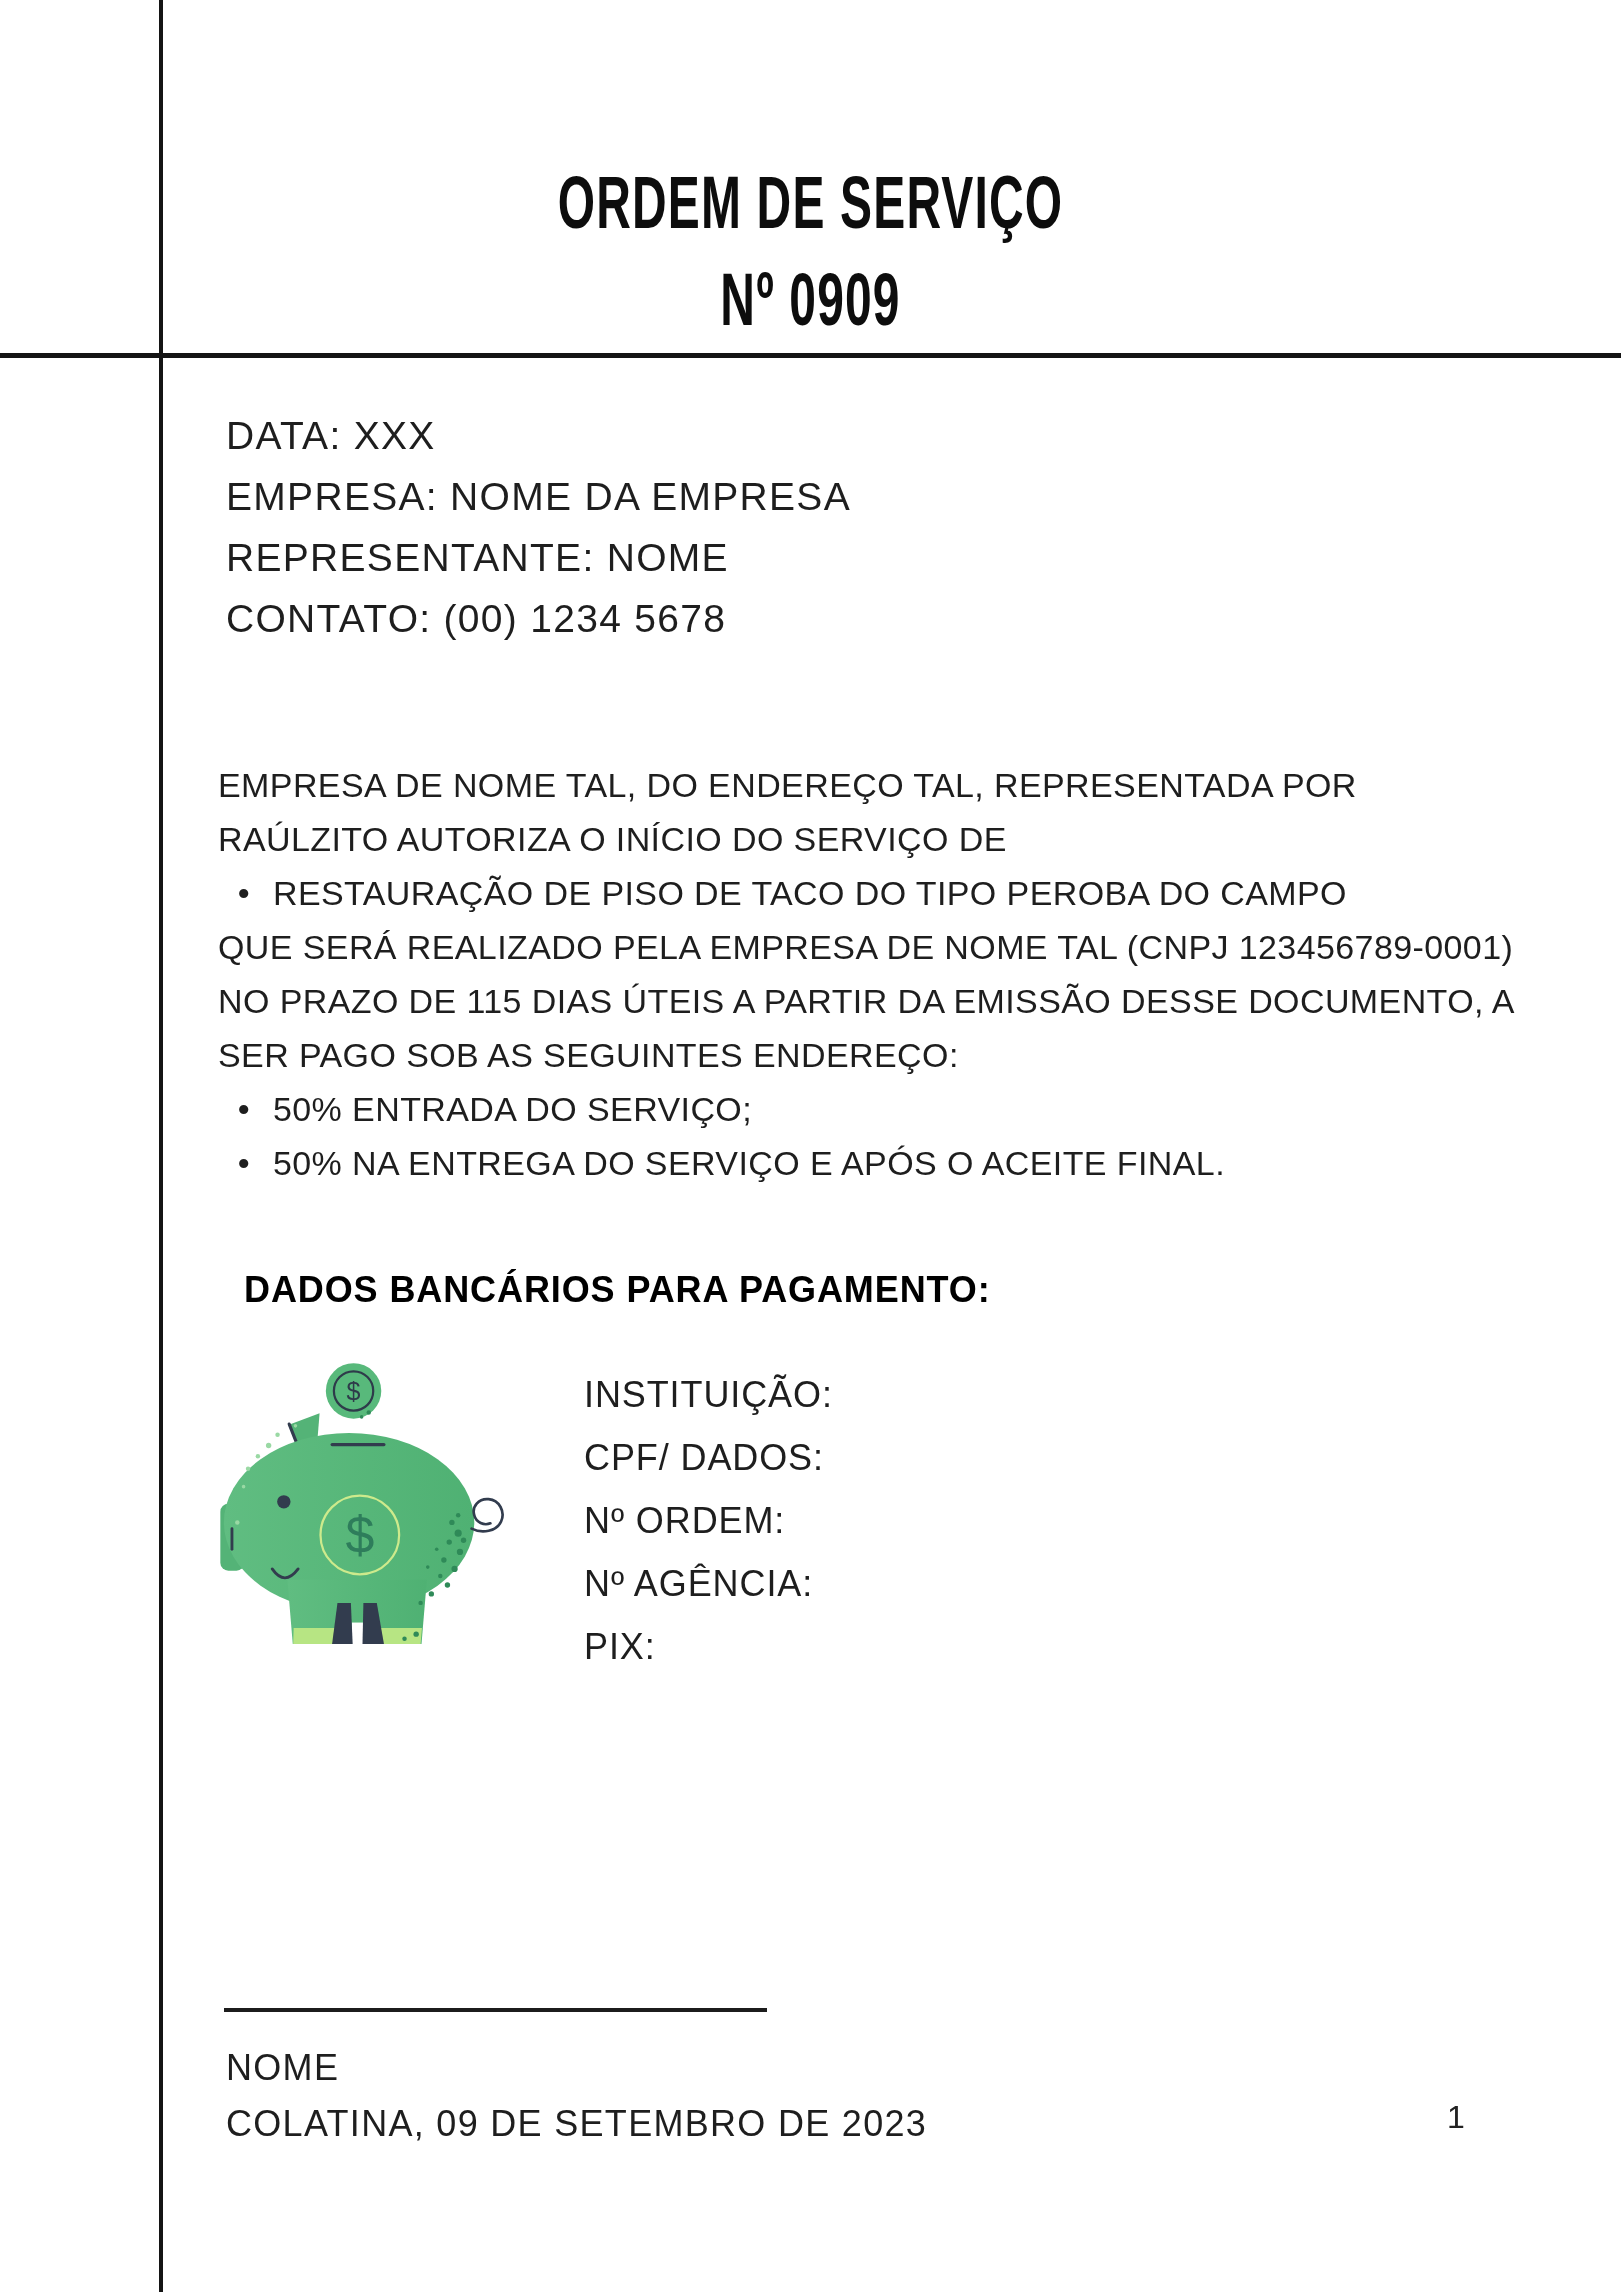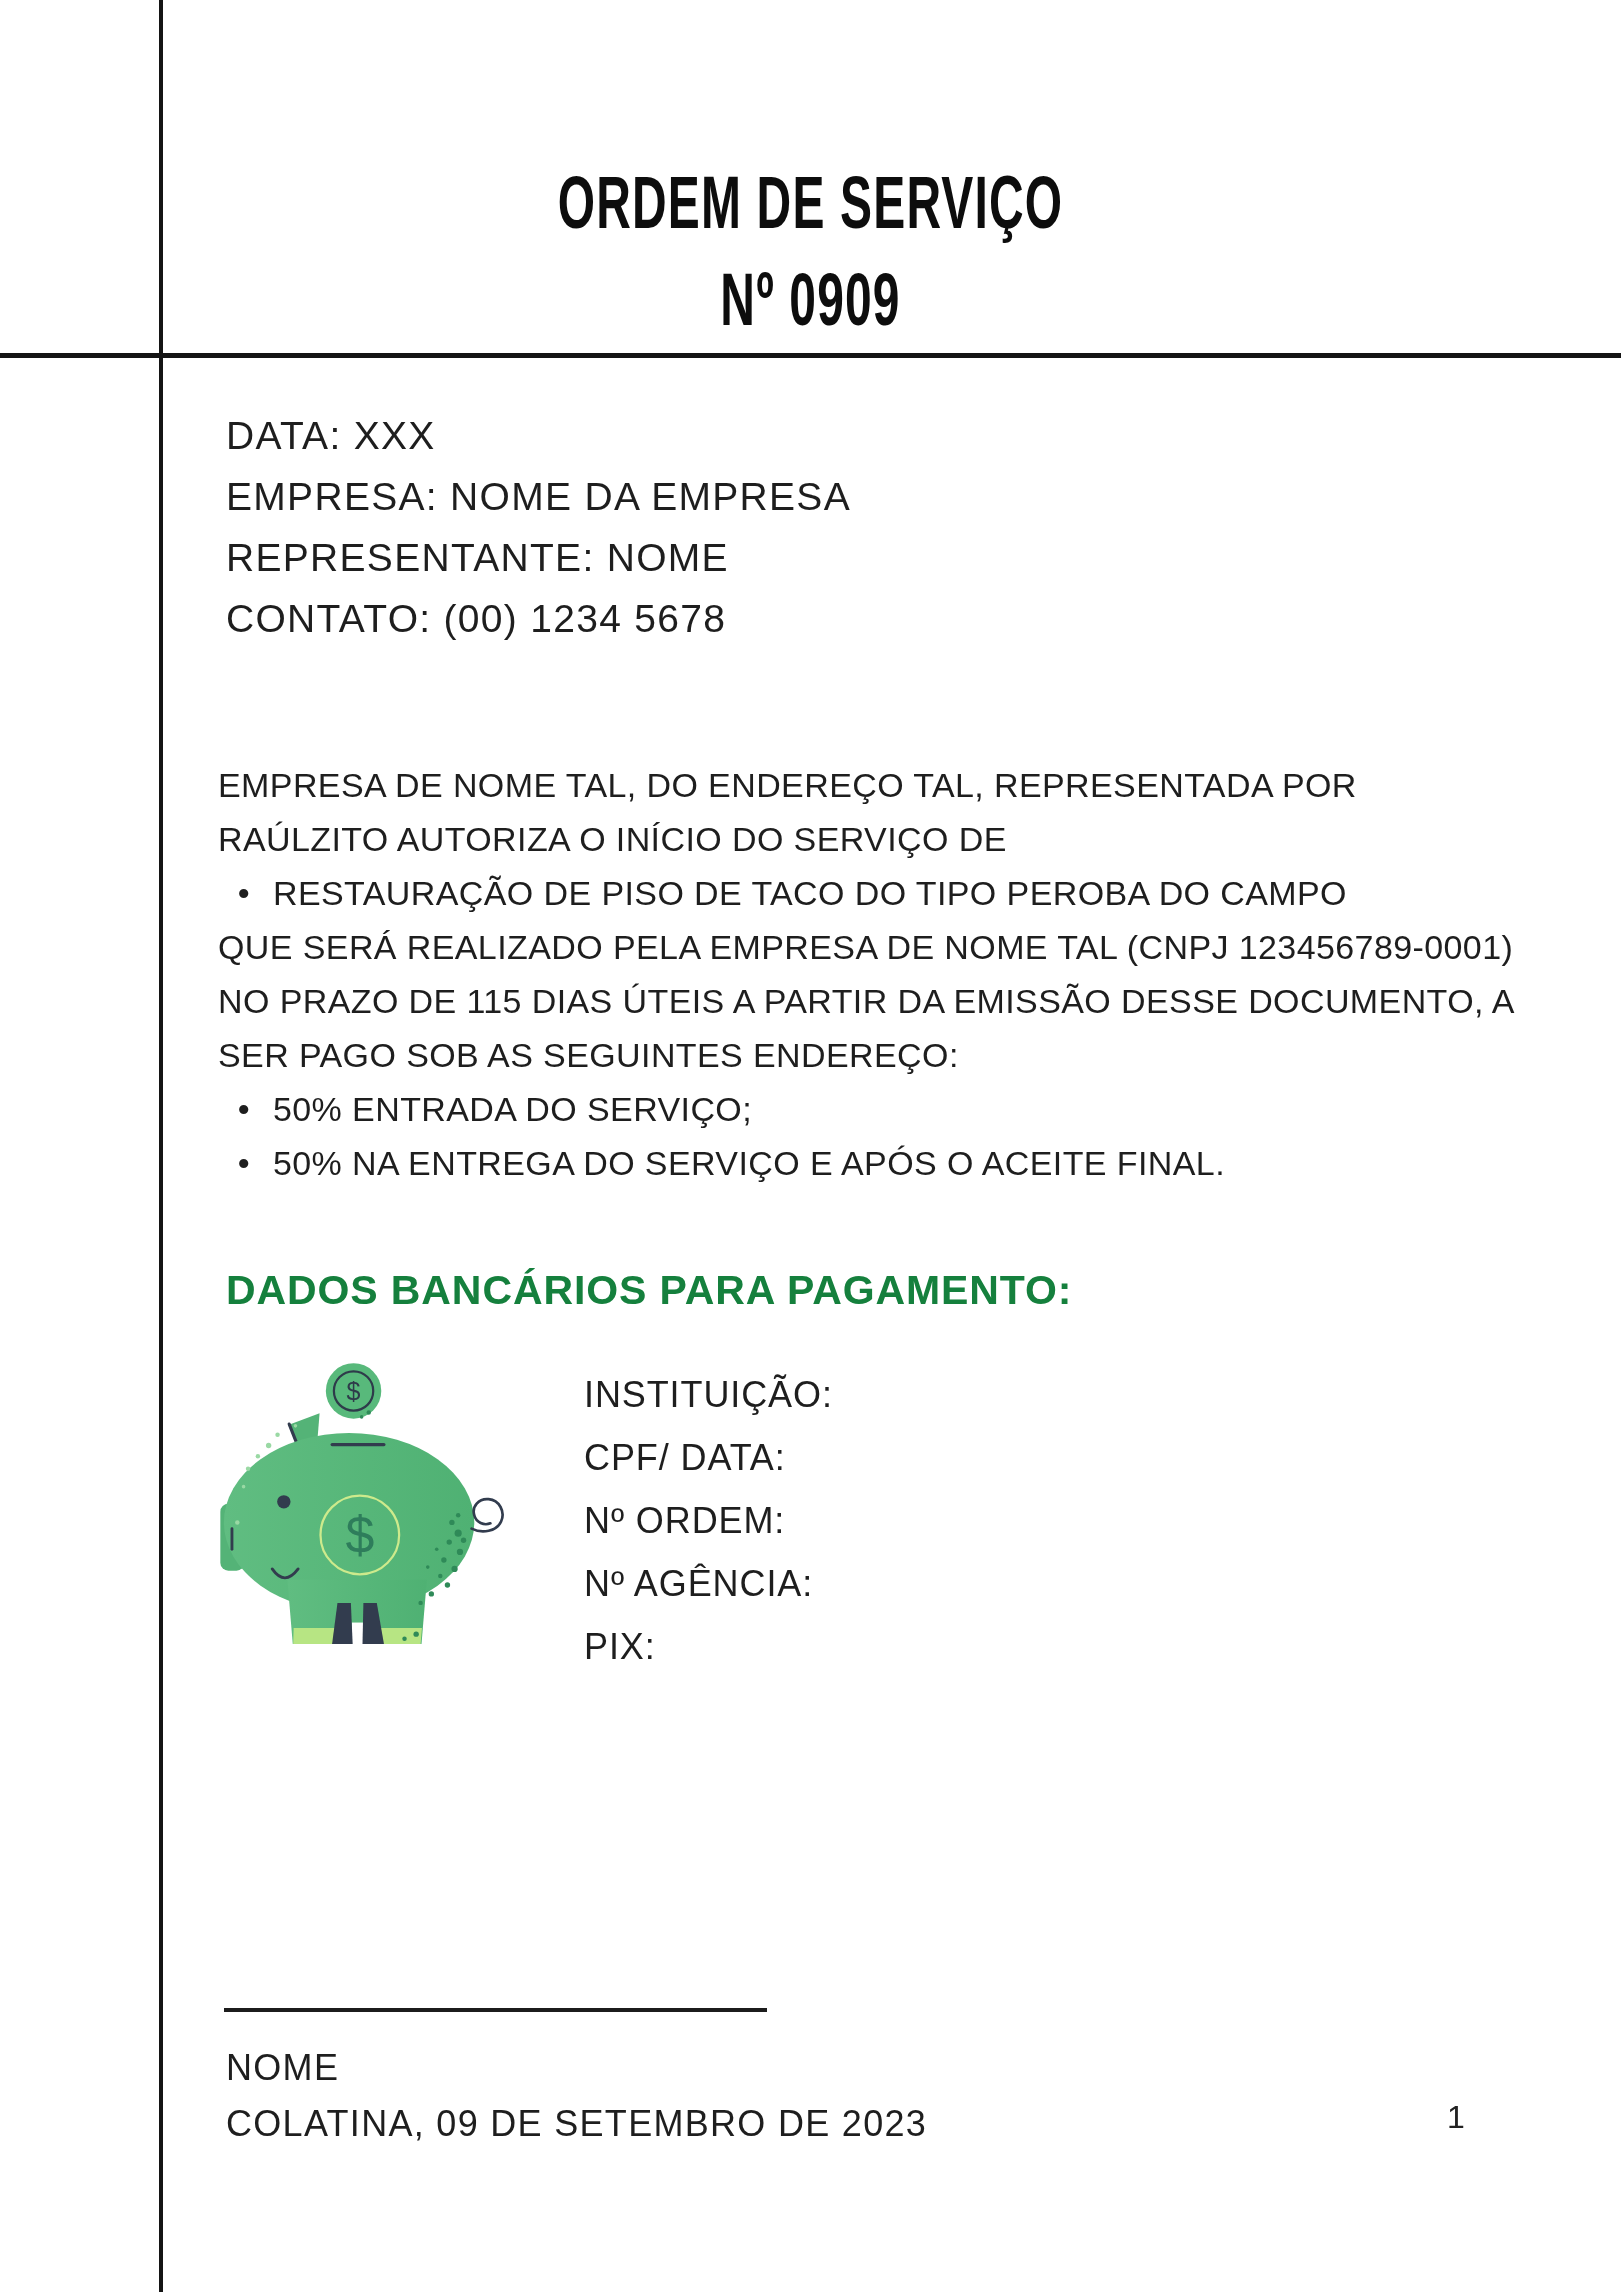--- a/index.html
+++ b/index.html
@@ -17,22 +17,22 @@
     transform:scaleX(0.64);transform-origin:50% 50%;white-space:nowrap;
   }
   
   .client{position:absolute;left:226px;top:405px;font-size:39px;line-height:61px;letter-spacing:1.3px;white-space:nowrap;}
   
   .service{position:absolute;left:218px;top:758px;font-size:34px;line-height:54px;letter-spacing:0.4px;white-space:nowrap;}
   .service .pre{display:inline-block;width:55px;padding-left:19.7px;box-sizing:border-box;}
   .service .pre:empty{width:0;padding:0;}
   
   .bank-heading{
-    position:absolute;left:226px;top:1265px;margin:0;font-size:41px;line-height:50px;
-    font-weight:600;letter-spacing:0.9px;white-space:nowrap;color:#15803d;
+    position:absolute;left:244px;top:1265px;margin:0;font-size:36px;line-height:50px;
+    font-weight:600;letter-spacing:0.9px;white-space:nowrap;color:#000000;
   }
   
   .piggy{position:absolute;left:206px;top:1357px;width:313px;height:304px;}
   
   .fields{position:absolute;left:584px;top:1363px;font-size:36px;line-height:63px;letter-spacing:0.9px;white-space:nowrap;}
   
   .sig-rule{position:absolute;left:224px;top:2008px;width:543px;height:3.6px;background:#1c1c1c;}
   .sig-name{position:absolute;left:226px;top:2046px;font-size:36px;line-height:43px;letter-spacing:1.3px;white-space:nowrap;}
   .sig-place{position:absolute;left:226px;top:2102px;font-size:36px;line-height:43px;letter-spacing:1.3px;white-space:nowrap;}
   .page-num{position:absolute;left:1447px;top:2099px;font-size:32px;line-height:36px;color:#222;}
@@ -141,21 +141,21 @@
         <circle cx="277" cy="1640" r="2.5"></circle>
           <circle cx="265" cy="1700" r="2.5"></circle>
           <circle cx="330" cy="1592" r="2"></circle>
         <circle cx="272" cy="1660" r="2"></circle>
       </g>
     </g>
   </svg>
 
   <section class="fields">
     <div>INSTITUIÇÃO:</div>
-    <div>CPF/ DATA:</div>
+    <div>CPF/ DADOS:</div>
     <div>Nº ORDEM:</div>
     <div>Nº AGÊNCIA:</div>
     <div>PIX:</div>
   </section>
 
   <div class="sig-rule"></div>
   <div class="sig-name">NOME</div>
   <div class="sig-place">COLATINA, 09 DE SETEMBRO DE 2023</div>
 
   <div class="page-num">1</div>

